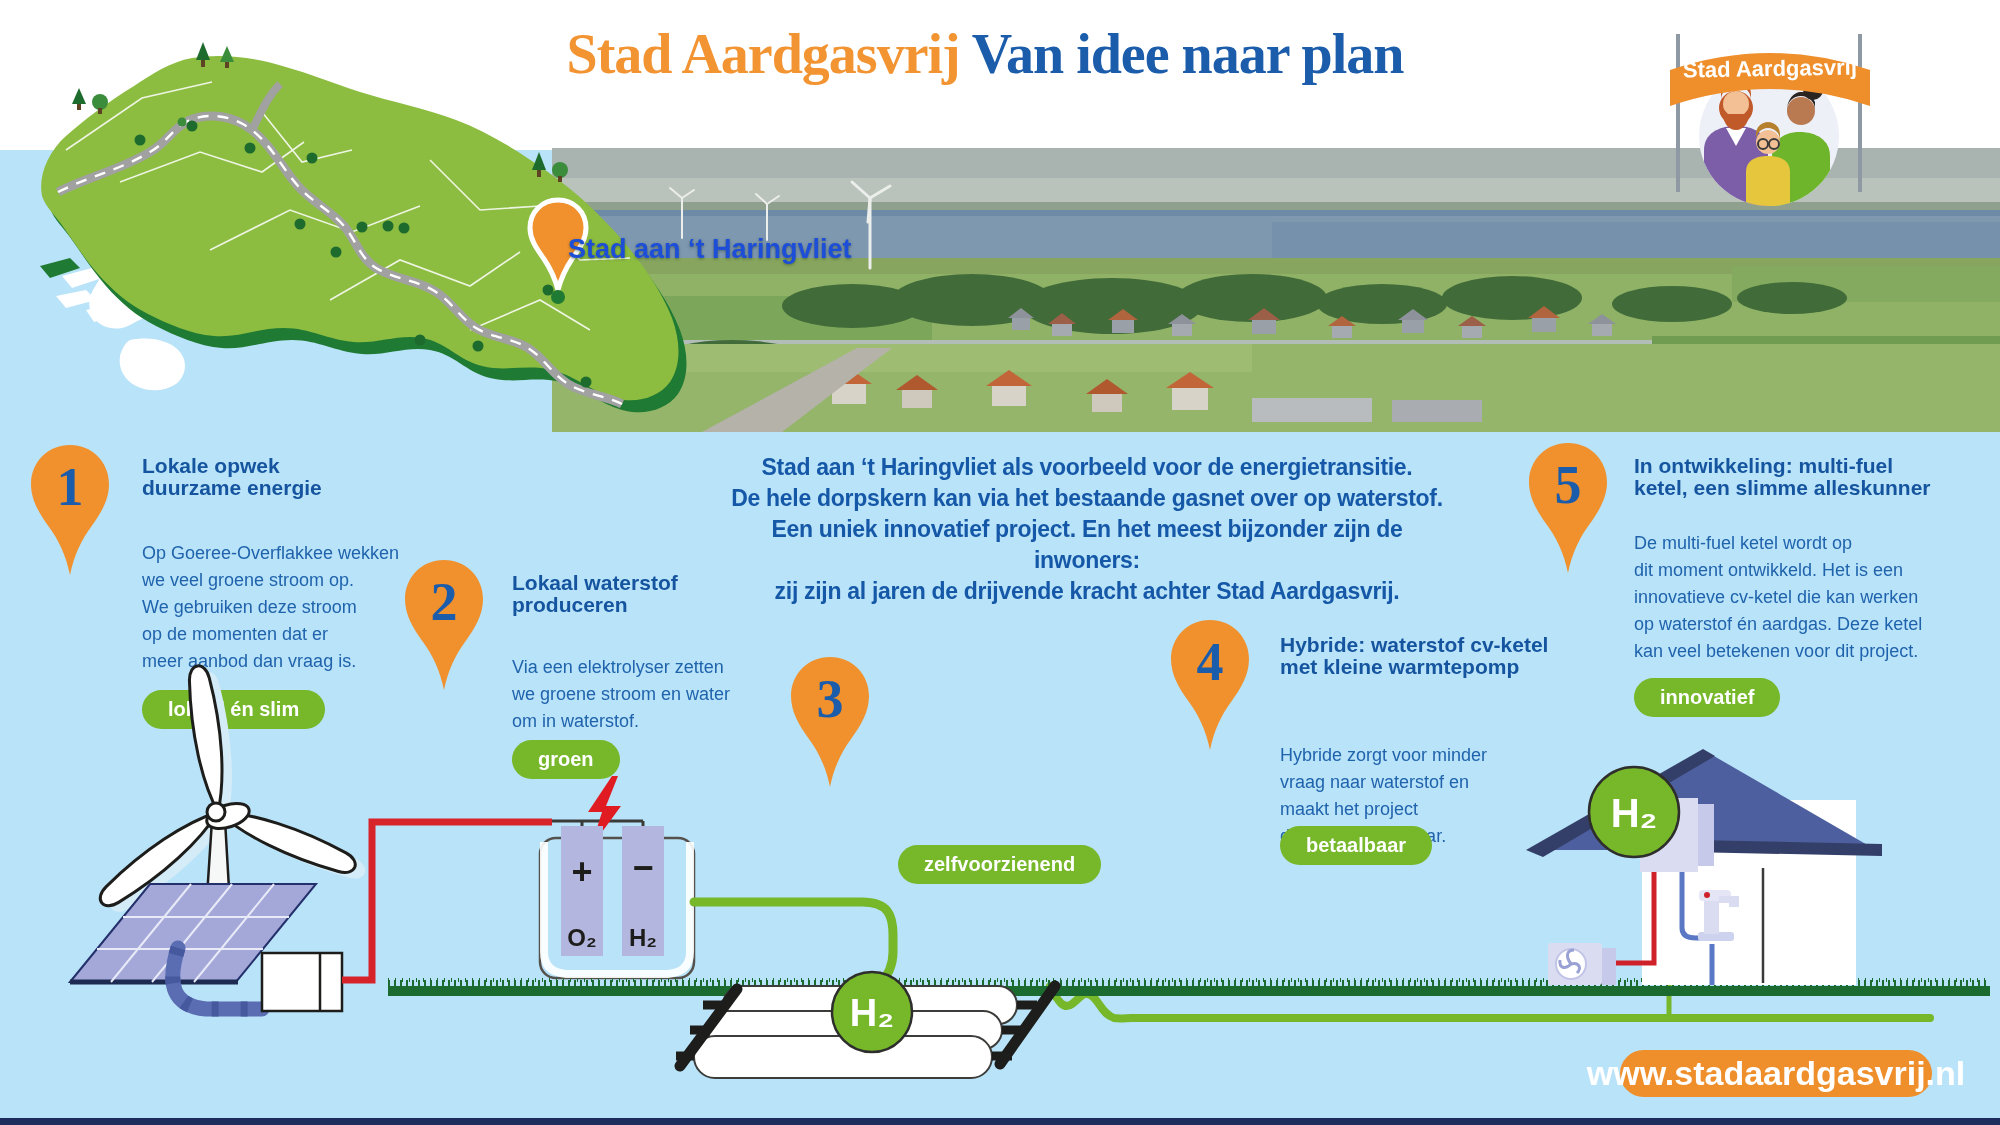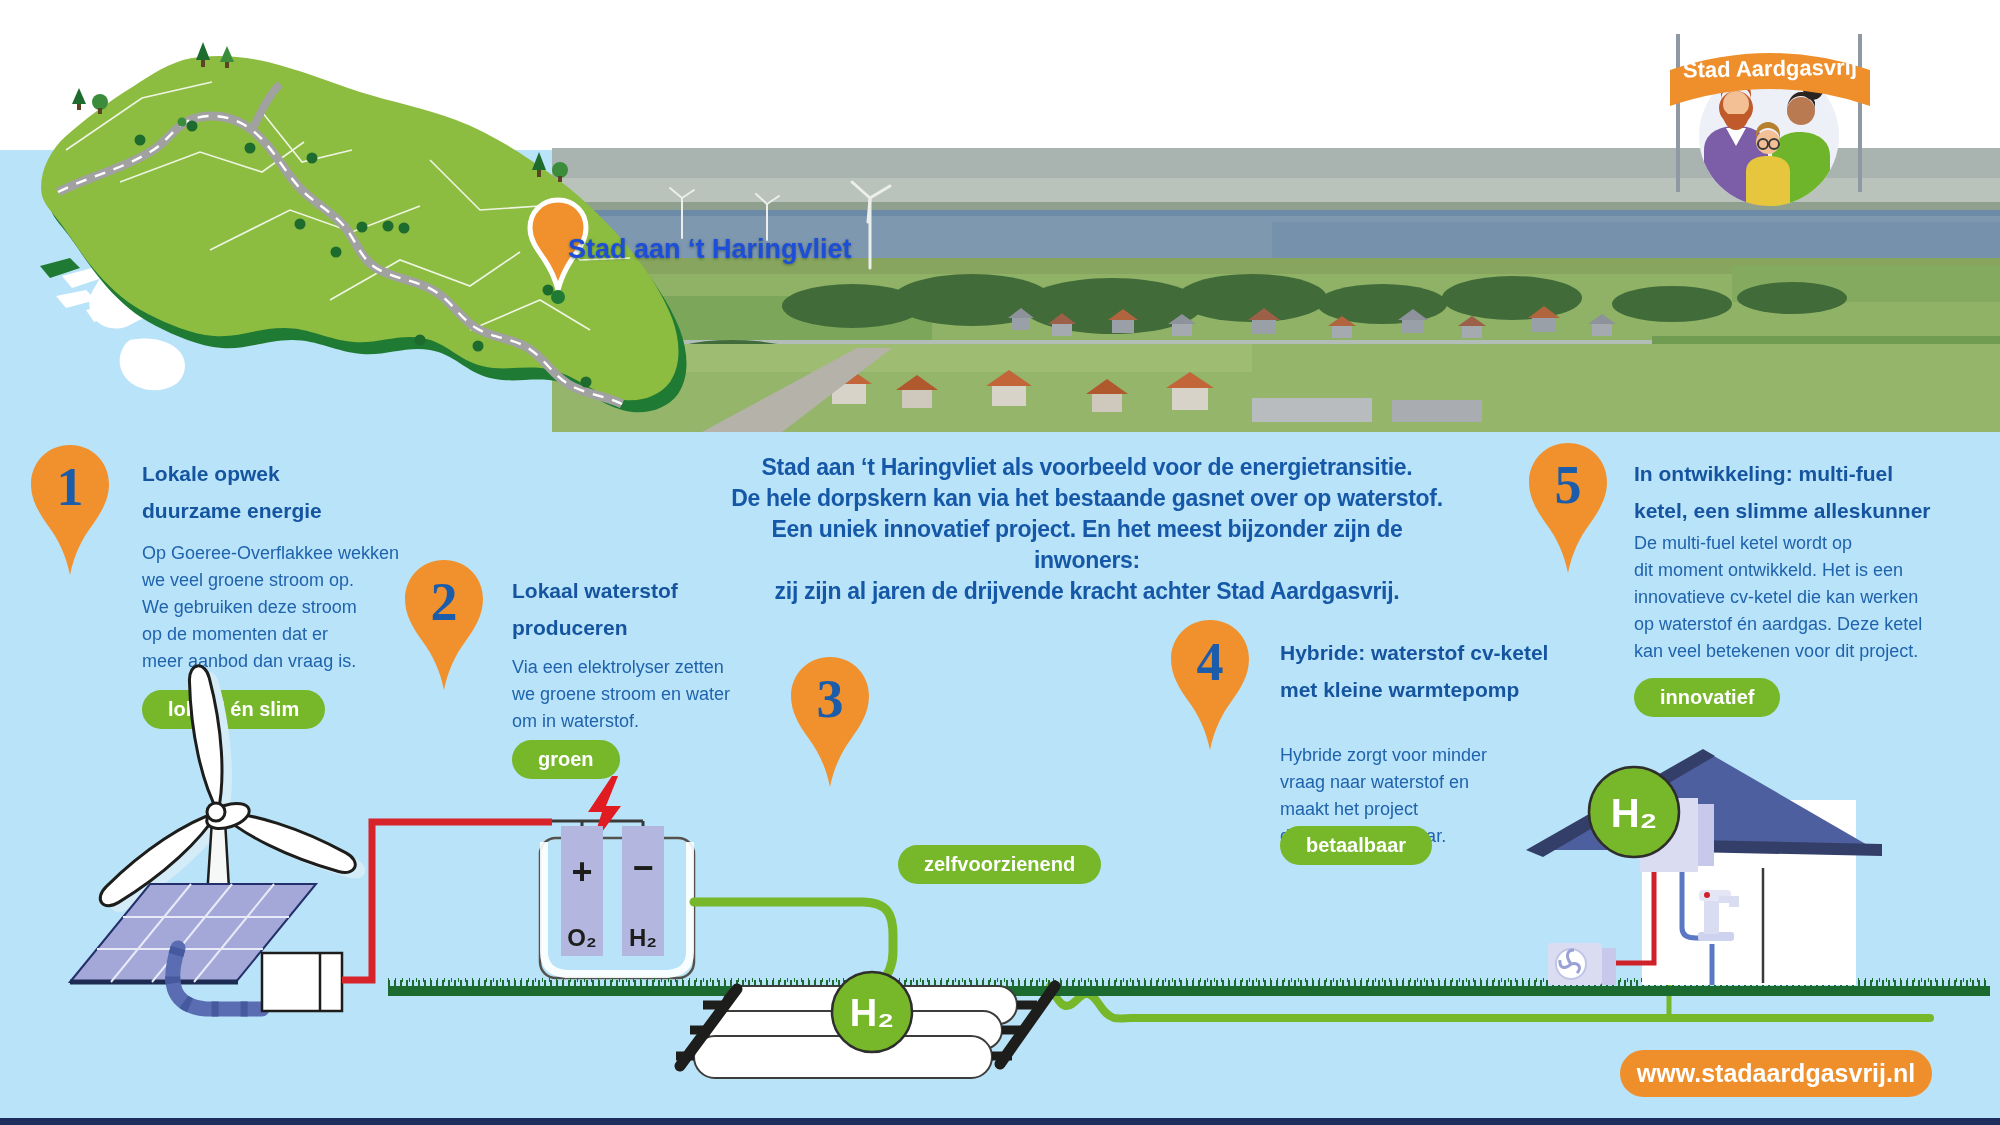--- a/index.html
+++ b/index.html
@@ -15,28 +15,28 @@
   .logo{position:absolute;left:1660px;top:8px;}
   .photo-pin{position:absolute;left:526px;top:196px;}
   .photo-pin-label{position:absolute;left:568px;top:234px;color:#1d4ed8;font-weight:bold;
       font-size:27px;text-shadow:0 1px 3px rgba(40,60,40,.55);white-space:nowrap;}
   .intro{position:absolute;left:722px;top:452px;width:730px;text-align:center;color:#1558a8;
       font-weight:bold;font-size:23px;line-height:31px;letter-spacing:-0.3px;white-space:pre-line;}
   .pin{position:absolute;}
   .pin-shape{fill:#f0912d;}
   .pin-num{font-family:"Liberation Serif",serif;font-weight:bold;font-size:54px;fill:#1b5cab;
       text-anchor:middle;}
-  .step-title{position:absolute;color:#15549f;font-weight:bold;font-size:21px;line-height:37px;
+  .step-title{position:absolute;color:#15549f;font-weight:bold;font-size:21px;line-height:22px;
       white-space:pre-line;}
   .step-body{position:absolute;color:#1f63ad;font-size:18px;line-height:27px;white-space:pre-line;}
   .step-badge{position:absolute;background:#76b82a;color:#ffffff;font-weight:bold;font-size:20px;
       padding:8px 26px;border-radius:24px;white-space:nowrap;}
   .diagram{position:absolute;left:0;top:0;pointer-events:none;}
   .site-pill{position:absolute;left:1620px;top:1050px;width:312px;height:47px;background:#ef8f2b;
-      border-radius:24px;color:#ffffff;font-weight:bold;font-size:25px;display:flex;
+      border-radius:24px;color:#ffffff;font-weight:bold;font-size:34px;display:flex;
       align-items:center;justify-content:center;}
   .bottom-bar{position:absolute;left:0;top:1118px;width:2000px;height:7px;background:#1d2d5e;}
   svg text{font-family:"Liberation Sans","DejaVu Sans",sans-serif;}
 </style>
 </head>
 <body>
 
 <div id="canvas">
 
   <div class="white-band"></div>
@@ -194,20 +194,24 @@
         <circle cx="100" cy="102" r="8" fill="#3b8d3c"></circle>
           <rect x="98" y="108" width="4" height="6" fill="#5d4324"></rect>
         <polygon points="532,170 539,152 546,170" fill="#1e6b2e"></polygon>
           <rect x="537" y="170" width="4" height="7" fill="#5d4324"></rect>
         <circle cx="560" cy="170" r="8" fill="#3b8d3c"></circle>
           <rect x="558" y="176" width="4" height="6" fill="#5d4324"></rect>
       </g>
     </g>
   </svg>
 
+  <h1 class="main-title">
+    <span class="t-orange">Stad Aardgasvrij</span>
+    <span class="t-blue">Van idee naar plan</span>
+  </h1>
 
   <svg class="logo" width="240" height="200" viewBox="0 0 240 200">
     <defs>
         <clipPath id="logoClip">
           <circle cx="109" cy="128" r="70"></circle>
         </clipPath>
       </defs>
     <rect x="16" y="26" width="4" height="158" fill="#8e99a4"></rect>
     <rect x="198" y="26" width="4" height="158" fill="#8e99a4"></rect>
     <circle cx="109" cy="128" r="70" fill="#eef0f8"></circle>

